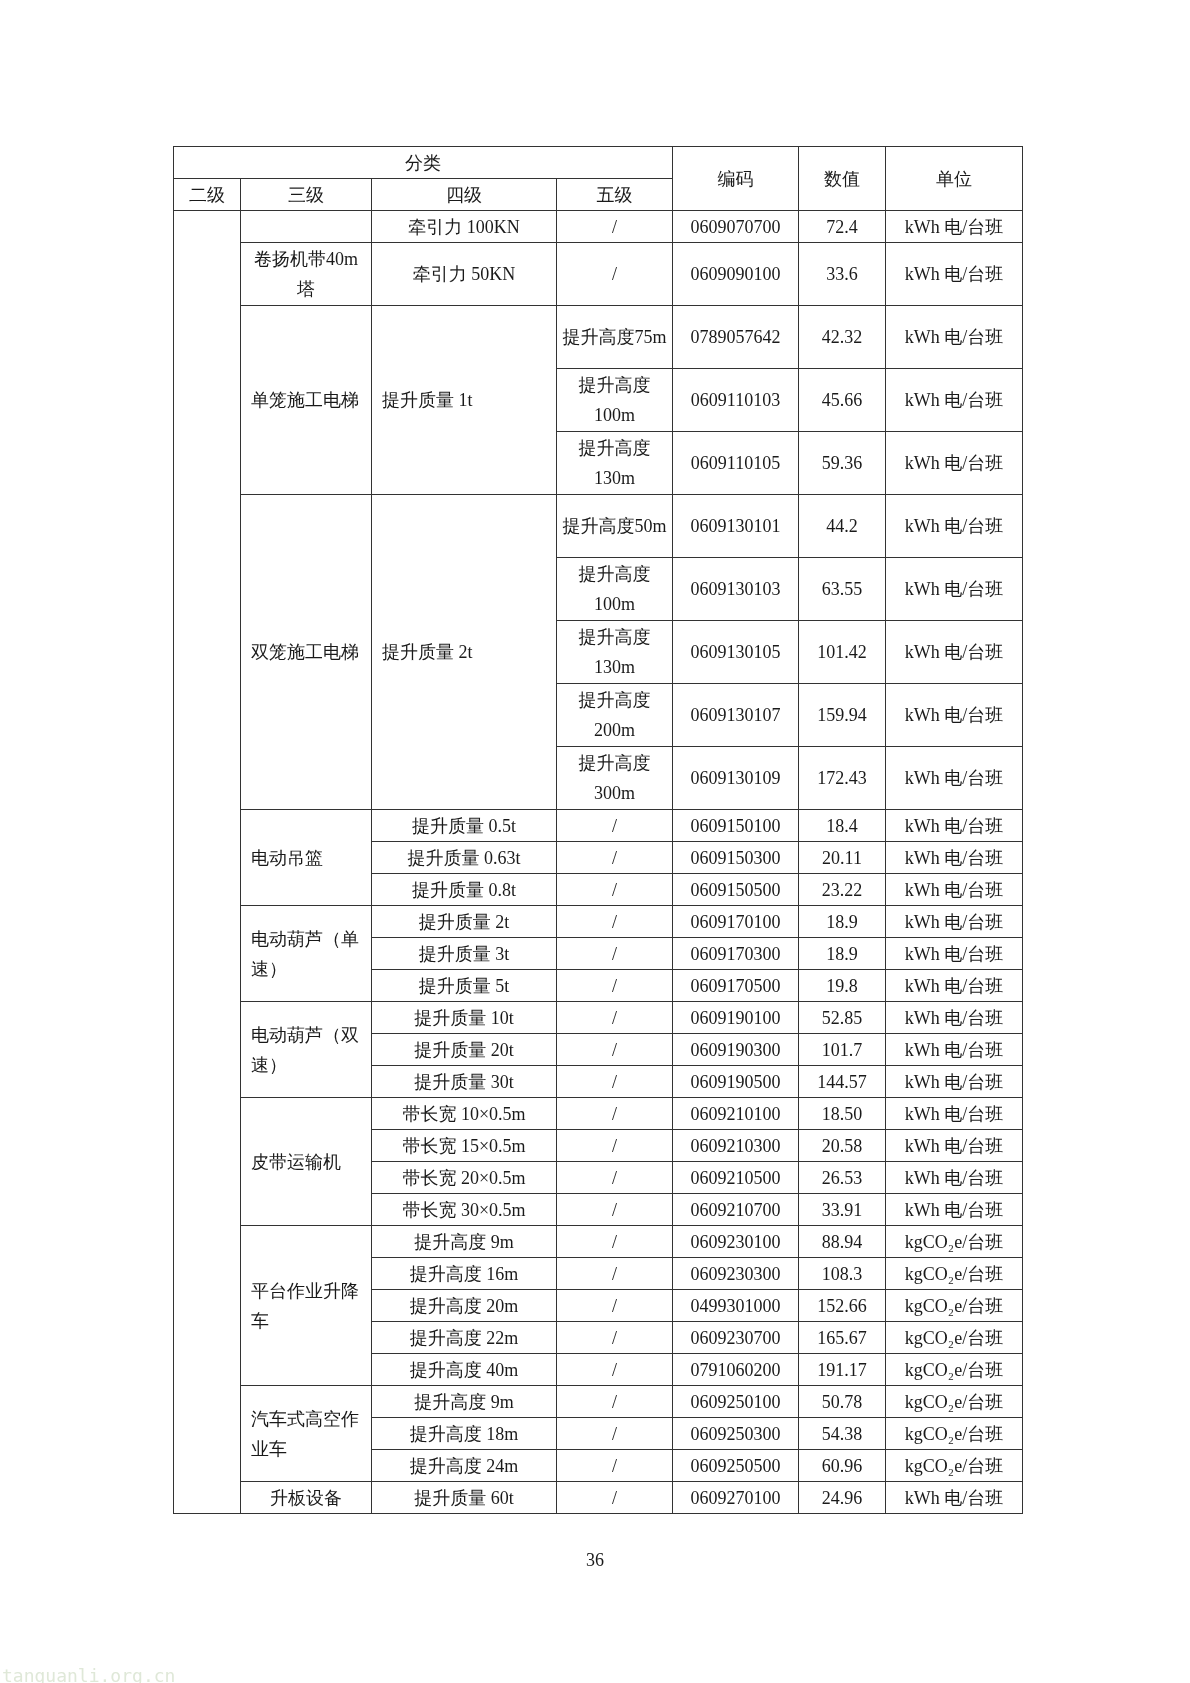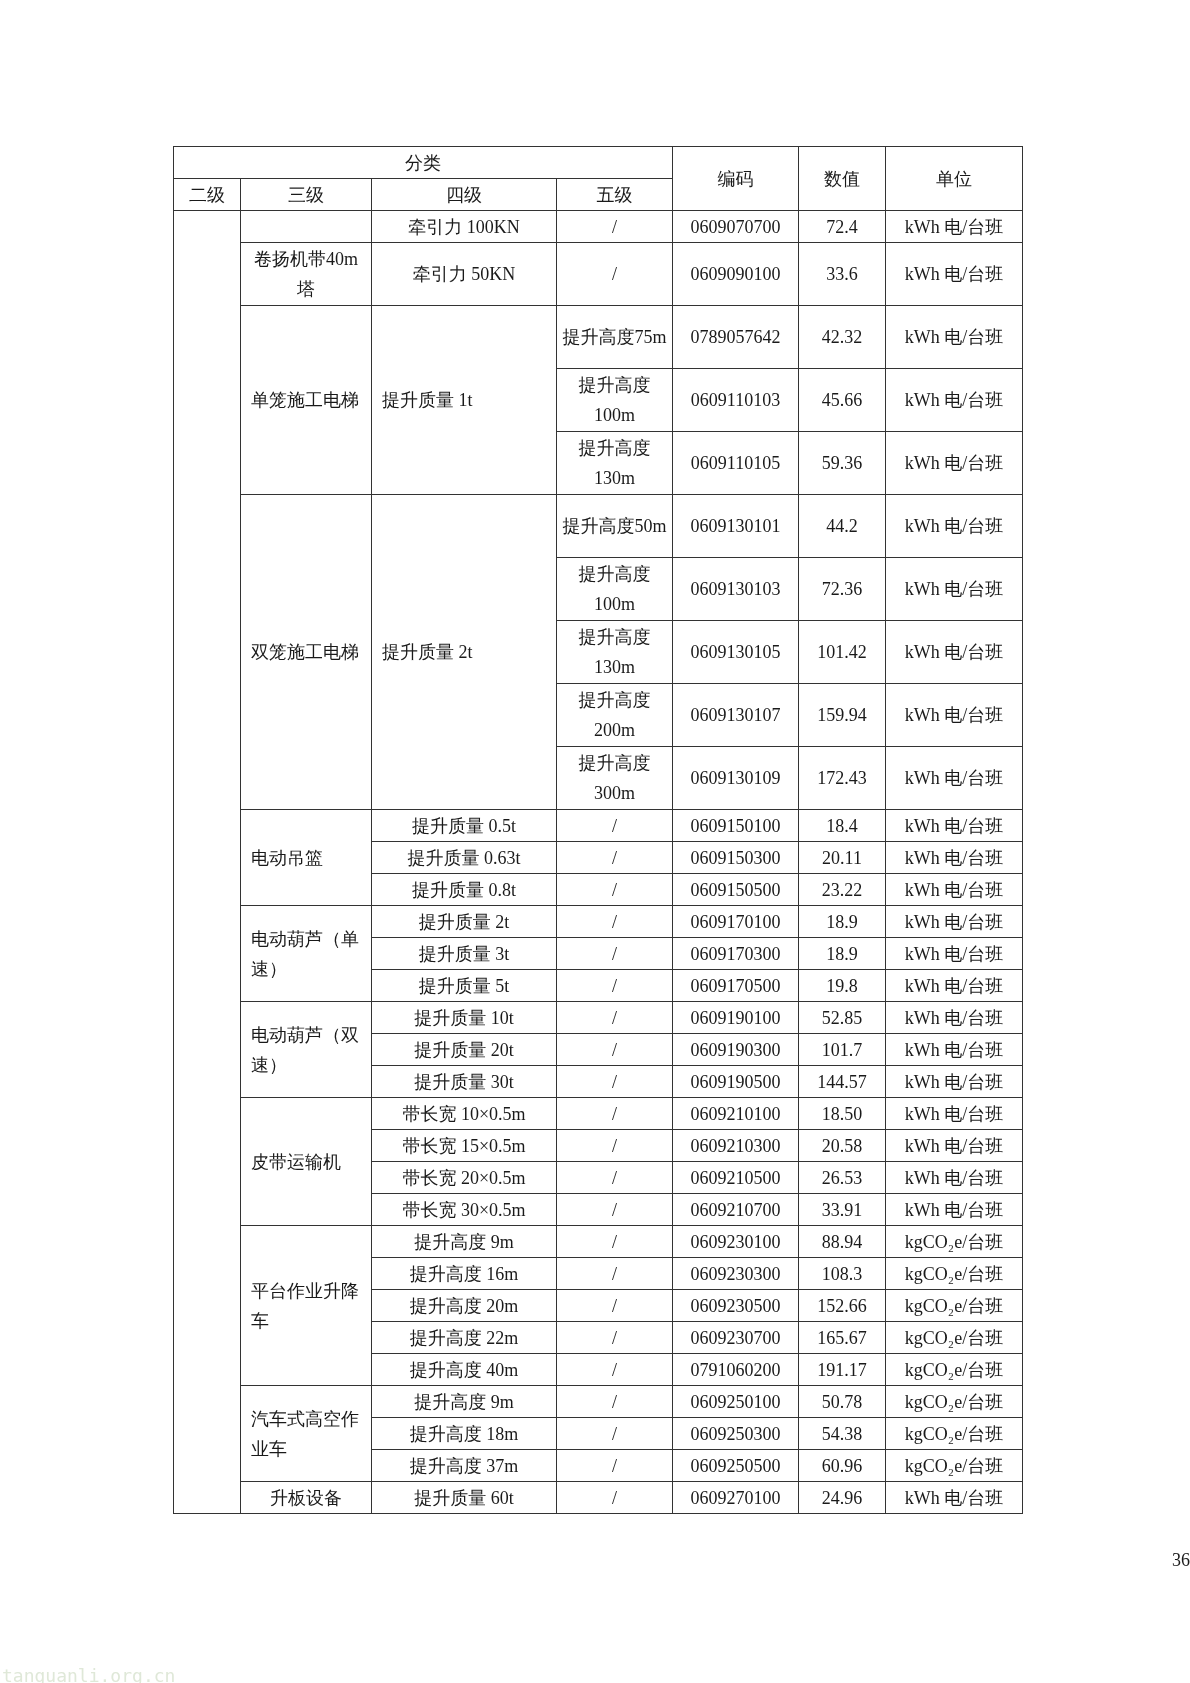--- a/index.html
+++ b/index.html
@@ -7,21 +7,21 @@
          font-family:"Liberation Serif","DejaVu Serif",serif; color:#1a1a1a; }
   table.main { position:absolute; left:173px; top:146px; width:849px;
                border-collapse:collapse; table-layout:fixed; font-size:18px; }
   table.main td { border:1px solid #333; text-align:center; vertical-align:middle;
                   padding:0 4px; line-height:30px; }
   table.main tr.h1 td { height:31px; }
   table.main tr.h2 td { height:31px; }
   table.main tr.s td { height:31px; }
   table.main tr.d td { height:62px; }
   td.left { text-align:left !important; padding-left:10px !important;margin-left:28px; }
-  .page-num { position:absolute; left:0; width:1190px; top:1550px; text-align:right;
+  .page-num { position:absolute; left:0; width:1190px; top:1550px; text-align:center;
               font-size:18px; }
   .watermark { position:absolute; left:2px; top:1665px; font-family:"DejaVu Sans Mono",monospace;
                font-size:18px; color:#dfe8d8; }
 </style>
 </head>
 <body>
 
 <table class="main">
   <colgroup>
     <col style="width:67px">
@@ -86,21 +86,21 @@
         <td rowspan="5" class="left">双笼施工电梯</td>
         <td rowspan="5" class="left">提升质量 2t</td>
         <td>提升高度50m</td>
         <td>0609130101</td>
         <td>44.2</td>
         <td>kWh 电/台班</td>
       </tr>
       <tr class="d">
         <td>提升高度100m</td>
         <td>0609130103</td>
-        <td>72.36</td>
+        <td>63.55</td>
         <td>kWh 电/台班</td>
       </tr>
       <tr class="d">
         <td>提升高度130m</td>
         <td>0609130105</td>
         <td>101.42</td>
         <td>kWh 电/台班</td>
       </tr>
       <tr class="d">
         <td>提升高度200m</td>
@@ -220,21 +220,21 @@
       <tr class="s">
         <td>提升高度 16m</td>
         <td>/</td>
         <td>0609230300</td>
         <td>108.3</td>
         <td>kgCO₂e/台班</td>
       </tr>
       <tr class="s">
         <td>提升高度 20m</td>
         <td>/</td>
-        <td>0609230500</td>
+        <td>0499301000</td>
         <td>152.66</td>
         <td>kgCO₂e/台班</td>
       </tr>
       <tr class="s">
         <td>提升高度 22m</td>
         <td>/</td>
         <td>0609230700</td>
         <td>165.67</td>
         <td>kgCO₂e/台班</td>
       </tr>
@@ -254,21 +254,21 @@
         <td>kgCO₂e/台班</td>
       </tr>
       <tr class="s">
         <td>提升高度 18m</td>
         <td>/</td>
         <td>0609250300</td>
         <td>54.38</td>
         <td>kgCO₂e/台班</td>
       </tr>
       <tr class="s">
-        <td>提升高度 37m</td>
+        <td>提升高度 24m</td>
         <td>/</td>
         <td>0609250500</td>
         <td>60.96</td>
         <td>kgCO₂e/台班</td>
       </tr>
       <tr class="s">
         <td rowspan="1">升板设备</td>
         <td>提升质量 60t</td>
         <td>/</td>
         <td>0609270100</td>

